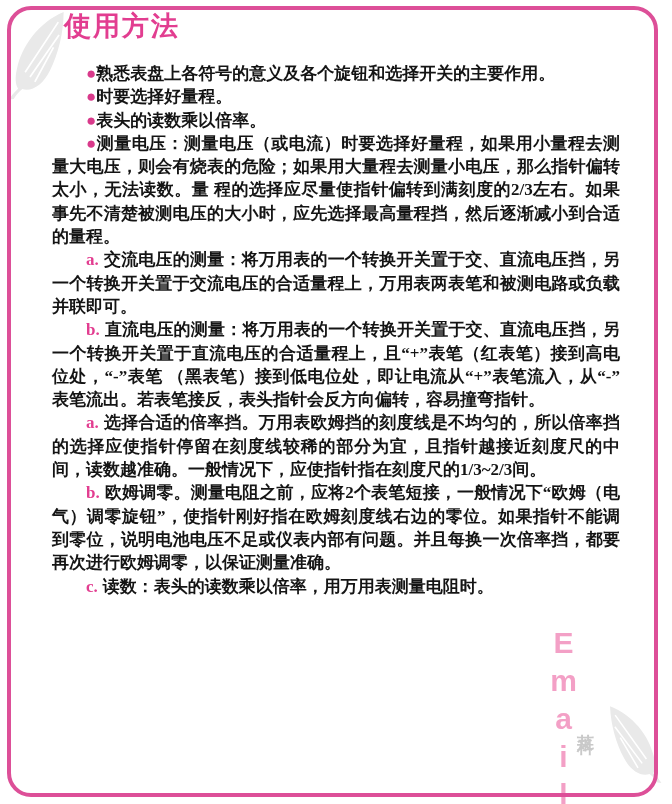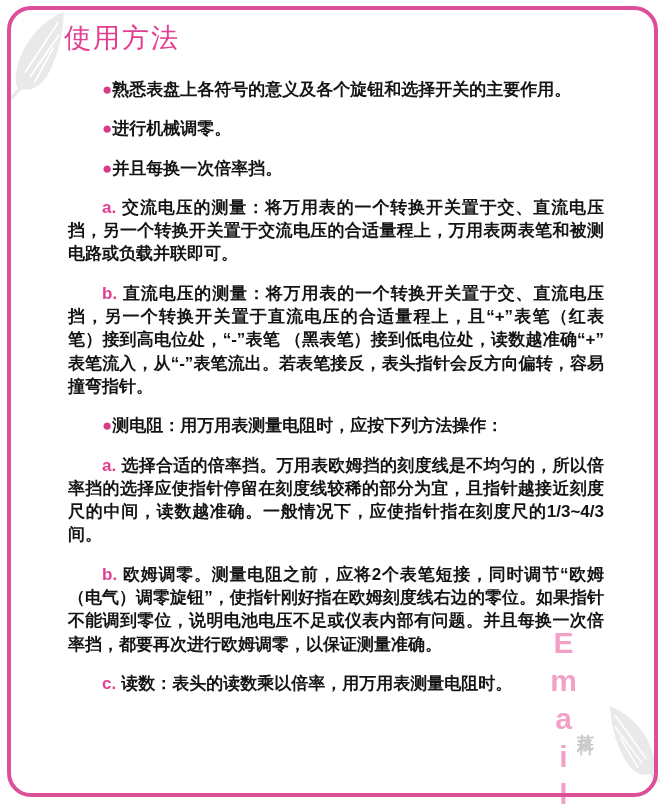--- a/index.html
+++ b/index.html
@@ -11,30 +11,30 @@
   .frame{
     position:absolute;left:7px;top:6px;width:651px;height:791px;
     border:4px solid #dd4f98;border-radius:24px;box-sizing:border-box;
     background:transparent;z-index:3;pointer-events:none;
   }
   .feather{position:absolute;z-index:0;color:#e9e9e9;}
   .feather svg{display:block;}
   .feather-top{left:10px;top:8px;width:68px;height:96px;transform:rotate(6deg);}
   .feather-bottom{left:594px;top:702px;width:70px;height:86px;transform:scaleX(-1) rotate(8deg);}
   .page-title{
-    position:absolute;left:64px;top:20px;z-index:2;
-    font-size:27px;font-weight:normal;letter-spacing:2px;
+    position:absolute;left:64px;top:8px;z-index:2;
+    font-size:27px;font-weight:bold;letter-spacing:2px;
     color:#e23d90;
   }
   .content{
     position:absolute;left:52px;top:62px;width:568px;z-index:2;
     font-size:17px;line-height:23.3px;font-weight:700;
     color:#141414;text-align:justify;
   }
-  .para{margin:16px;text-indent:2em;}
+  .para{margin:0;text-indent:2em;font-family:Liberation Serif, serif;}
   .marker{font-style:normal;}
   .marker.dot{color:#d93a8b;}
   .marker.letter{color:#e23d90;margin-right:5px;}
   .wm-email{
     position:absolute;left:546px;top:626px;z-index:1;
     writing-mode:vertical-rl;text-orientation:upright;
     font-size:30px;font-weight:bold;letter-spacing:5px;
     color:#ee6ea8;opacity:0.65;
   }
   .wm-brand{
@@ -63,21 +63,21 @@
 
 <div class="feather feather-bottom">
   <svg viewBox="0 0 60 90" width="70" height="86" fill="currentColor" aria-hidden="true">
     <path d="M44,2 C22,14 8,38 6,60 C5,68 6,74 9,78 C5,83 3,86 2,89 L6,88 C8,84 10,81 13,78 C22,80 32,72 37,58 C43,42 46,22 44,2 Z"></path>
     <path d="M40,12 L14,62 M42,24 L19,66 M38,36 L24,70" stroke="#ffffff" stroke-width="1.6" fill="none"></path>
   </svg>
 </div>
 
 <div class="content">
   <p class="para"><span class="marker dot">●</span><span>熟悉表盘上各符号的意义及各个旋钮和选择开关的主要作用。</span></p>
-  <p class="para"><span class="marker dot">●</span><span>进行机械调零。</span></p>
-  <p class="para"><span class="marker dot">●</span><span>并且每换一次倍率挡。</span></p>
+  <p class="para"><span class="marker dot">●</span><span>时要选择好量程。</span></p>
+  <p class="para"><span class="marker dot">●</span><span>表头的读数乘以倍率。</span></p>
+  <p class="para"><span class="marker dot">●</span><span>测量电压：测量电压（或电流）时要选择好量程，如果用小量程去测量大电压，则会有烧表的危险；如果用大量程去测量小电压，那么指针偏转太小，无法读数。量 程的选择应尽量使指针偏转到满刻度的2/3左右。如果事先不清楚被测电压的大小时，应先选择最高量程挡，然后逐渐减小到合适的量程。</span></p>
   <p class="para"><span class="marker letter">a.</span><span>交流电压的测量：将万用表的一个转换开关置于交、直流电压挡，另一个转换开关置于交流电压的合适量程上，万用表两表笔和被测电路或负载并联即可。</span></p>
-  <p class="para"><span class="marker letter">b.</span><span>直流电压的测量：将万用表的一个转换开关置于交、直流电压挡，另一个转换开关置于直流电压的合适量程上，且“+”表笔（红表笔）接到高电位处，“-”表笔 （黑表笔）接到低电位处，读数越准确“+”表笔流入，从“-”表笔流出。若表笔接反，表头指针会反方向偏转，容易撞弯指针。</span></p>
-  <p class="para"><span class="marker dot">●</span><span>测电阻：用万用表测量电阻时，应按下列方法操作：</span></p>
-  <p class="para"><span class="marker letter">a.</span><span>选择合适的倍率挡。万用表欧姆挡的刻度线是不均匀的，所以倍率挡的选择应使指针停留在刻度线较稀的部分为宜，且指针越接近刻度尺的中间，读数越准确。一般情况下，应使指针指在刻度尺的1/3~4/3间。</span></p>
-  <p class="para"><span class="marker letter">b.</span><span>欧姆调零。测量电阻之前，应将2个表笔短接，同时调节“欧姆（电气）调零旋钮”，使指针刚好指在欧姆刻度线右边的零位。如果指针不能调到零位，说明电池电压不足或仪表内部有问题。并且每换一次倍率挡，都要再次进行欧姆调零，以保证测量准确。</span></p>
+  <p class="para"><span class="marker letter">b.</span><span>直流电压的测量：将万用表的一个转换开关置于交、直流电压挡，另一个转换开关置于直流电压的合适量程上，且“+”表笔（红表笔）接到高电位处，“-”表笔 （黑表笔）接到低电位处，即让电流从“+”表笔流入，从“-”表笔流出。若表笔接反，表头指针会反方向偏转，容易撞弯指针。</span></p>
+  <p class="para"><span class="marker letter">a.</span><span>选择合适的倍率挡。万用表欧姆挡的刻度线是不均匀的，所以倍率挡的选择应使指针停留在刻度线较稀的部分为宜，且指针越接近刻度尺的中间，读数越准确。一般情况下，应使指针指在刻度尺的1/3~2/3间。</span></p>
+  <p class="para"><span class="marker letter">b.</span><span>欧姆调零。测量电阻之前，应将2个表笔短接，一般情况下“欧姆（电气）调零旋钮”，使指针刚好指在欧姆刻度线右边的零位。如果指针不能调到零位，说明电池电压不足或仪表内部有问题。并且每换一次倍率挡，都要再次进行欧姆调零，以保证测量准确。</span></p>
   <p class="para"><span class="marker letter">c.</span><span>读数：表头的读数乘以倍率，用万用表测量电阻时。</span></p>
 </div>
 
 </body></html>

